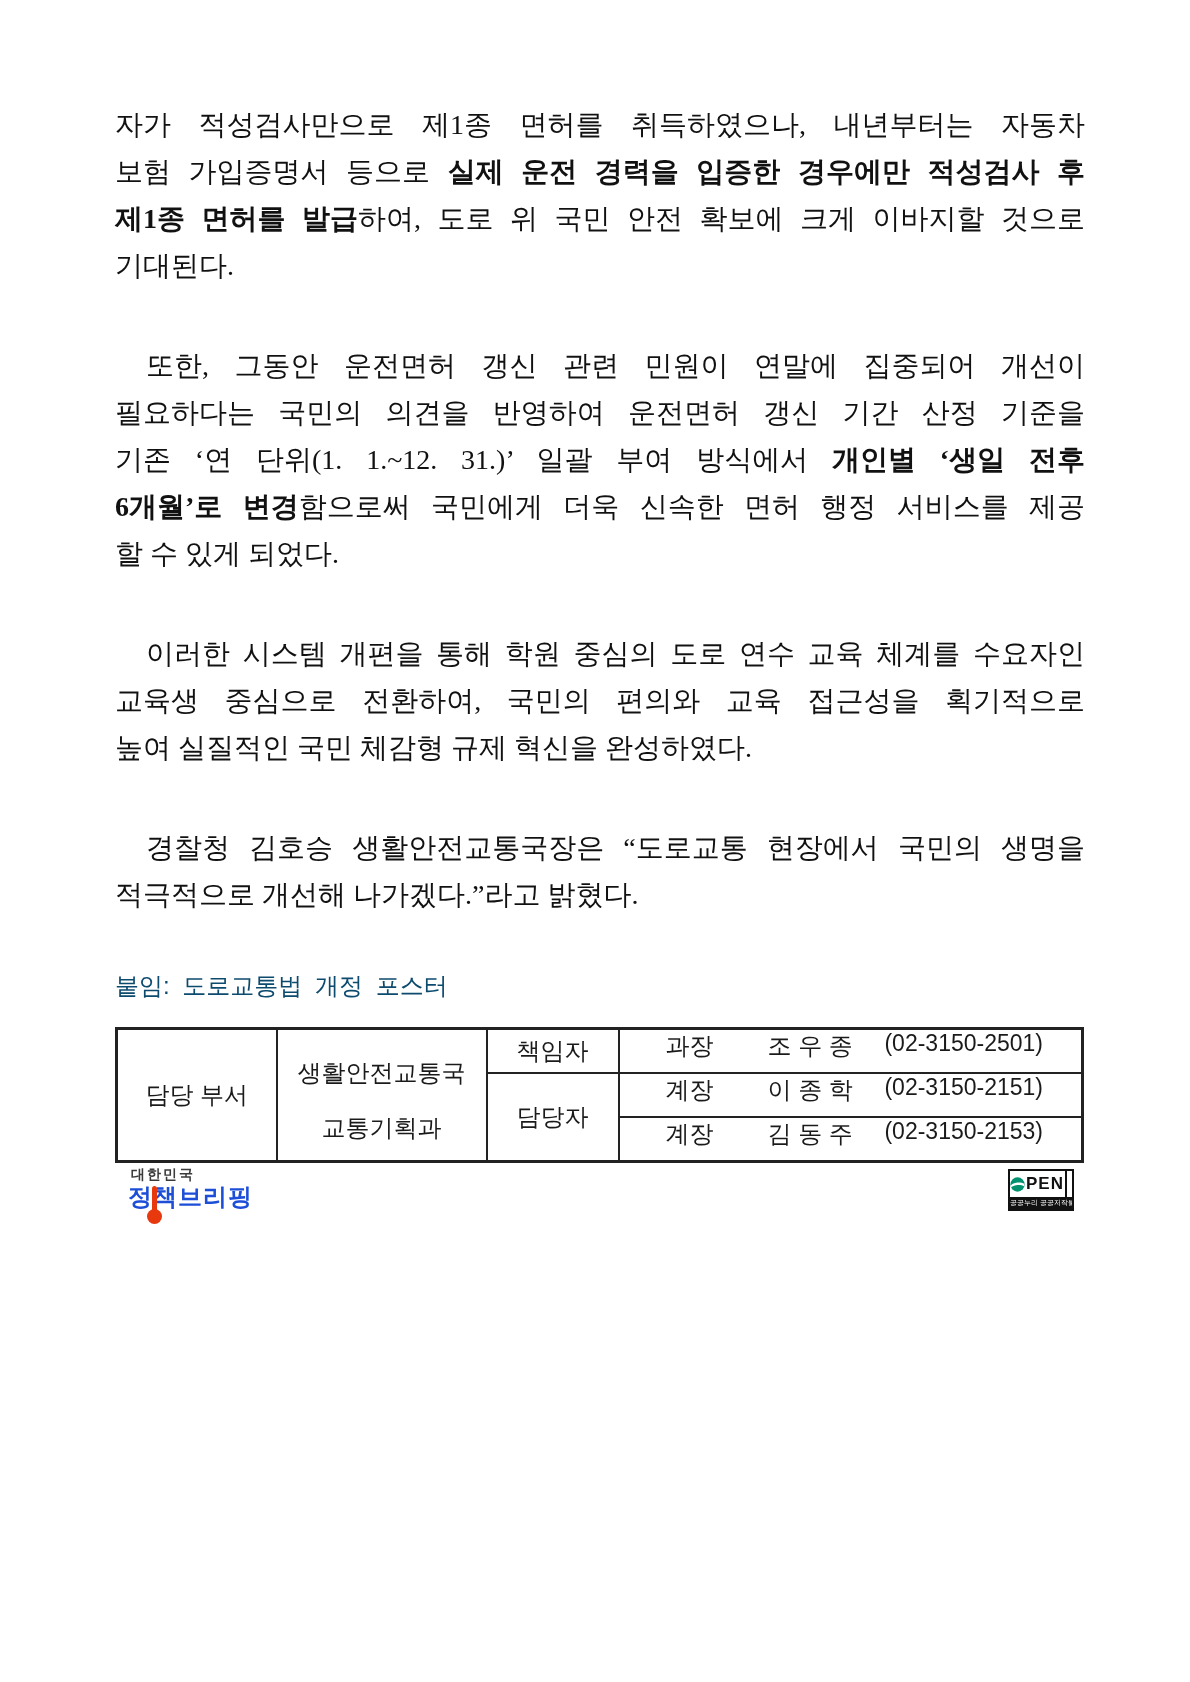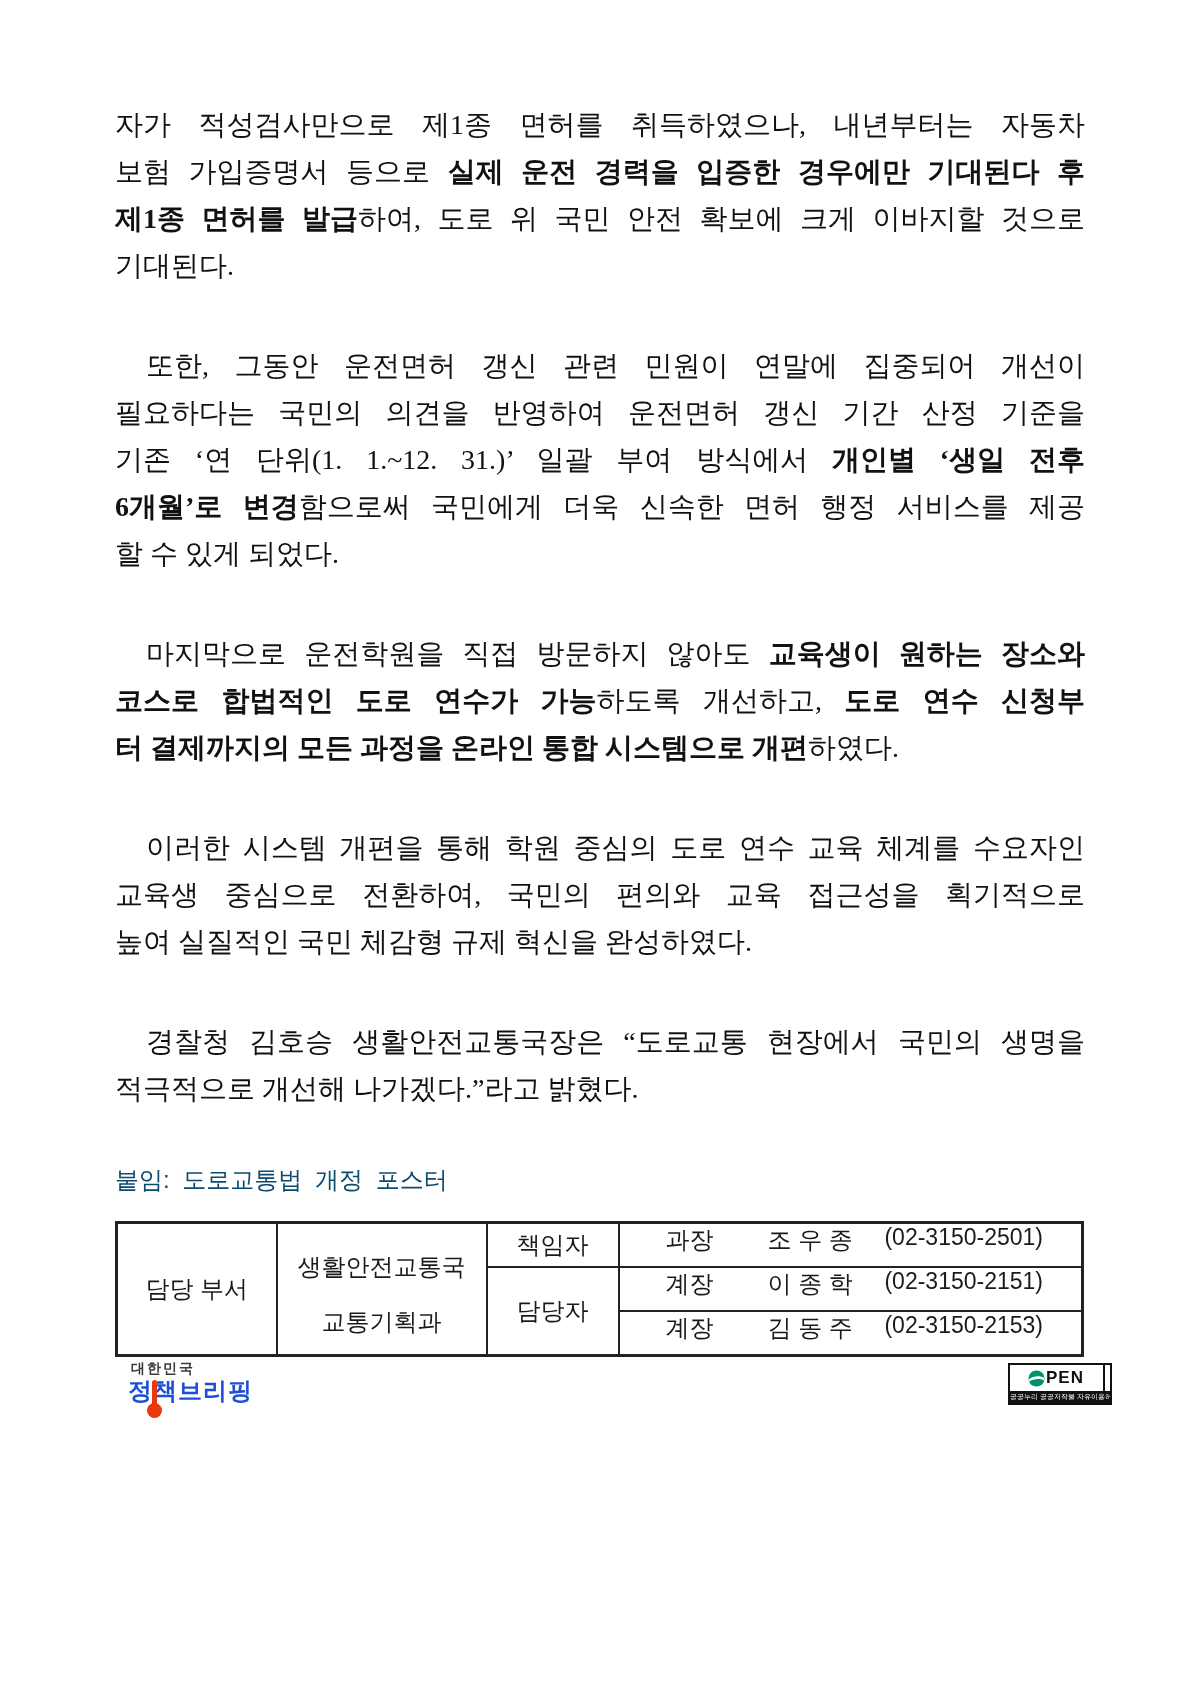--- a/index.html
+++ b/index.html
@@ -104,21 +104,21 @@
     width: 15px;
     height: 15px;
     border-radius: 50%;
     background: #e8380d;
   }
 
   .open-logo {
     position: absolute;
     left: 893px;
     top: 3px;
-    width: 104px;
+    width: 66px;
     border: 2px solid #111111;
     background: #ffffff;
     box-sizing: border-box;
   }
   .open-top {
     position: relative;
     height: 26px;
     display: flex;
     align-items: center;
     justify-content: center;
@@ -154,38 +154,33 @@
   }
 </style>
 </head>
 <body>
 
 <div class="page">
   <div class="content">
 
     <div class="para">
       <div class="line"><span>자가 적성검사만으로 제1종 면허를 취득하였으나, 내년부터는 자동차</span></div>
-      <div class="line"><span>보험 가입증명서 등으로 </span><span class="b">실제 운전 경력을 입증한 경우에만 기대된다 후</span></div>
+      <div class="line"><span>보험 가입증명서 등으로 </span><span class="b">실제 운전 경력을 입증한 경우에만 적성검사 후</span></div>
       <div class="line"><span class="b">제1종 면허를 발급</span><span>하여, 도로 위 국민 안전 확보에 크게 이바지할 것으로</span></div>
       <div class="line last"><span>기대된다.</span></div>
     </div>
 
     <div class="para">
       <div class="line indent"><span>또한, 그동안 운전면허 갱신 관련 민원이 연말에 집중되어 개선이</span></div>
       <div class="line"><span>필요하다는 국민의 의견을 반영하여 운전면허 갱신 기간 산정 기준을</span></div>
       <div class="line"><span>기존 ‘연 단위(1. 1.~12. 31.)’ 일괄 부여 방식에서 </span><span class="b">개인별 ‘생일 전후</span></div>
       <div class="line"><span class="b">6개월’로 변경</span><span>함으로써 국민에게 더욱 신속한 면허 행정 서비스를 제공</span></div>
       <div class="line last"><span>할 수 있게 되었다.</span></div>
     </div>
 
-    <div class="para">
-      <div class="line indent"><span>마지막으로 운전학원을 직접 방문하지 않아도 </span><span class="b">교육생이 원하는 장소와</span></div>
-      <div class="line"><span class="b">코스로 합법적인 도로 연수가 가능</span><span>하도록 개선하고, </span><span class="b">도로 연수 신청부</span></div>
-      <div class="line last"><span class="b">터 결제까지의 모든 과정을 온라인 통합 시스템으로 개편</span><span>하였다.</span></div>
-    </div>
 
     <div class="para">
       <div class="line indent"><span>이러한 시스템 개편을 통해 학원 중심의 도로 연수 교육 체계를 수요자인</span></div>
       <div class="line"><span>교육생 중심으로 전환하여, 국민의 편의와 교육 접근성을 획기적으로</span></div>
       <div class="line last"><span>높여 실질적인 국민 체감형 규제 혁신을 완성하였다.</span></div>
     </div>
 
     <div class="para">
       <div class="line indent"><span>경찰청 김호승 생활안전교통국장은 “도로교통 현장에서 국민의 생명을</span></div>
       <div class="line last"><span>적극적으로 개선해 나가겠다.”라고 밝혔다.</span></div>

